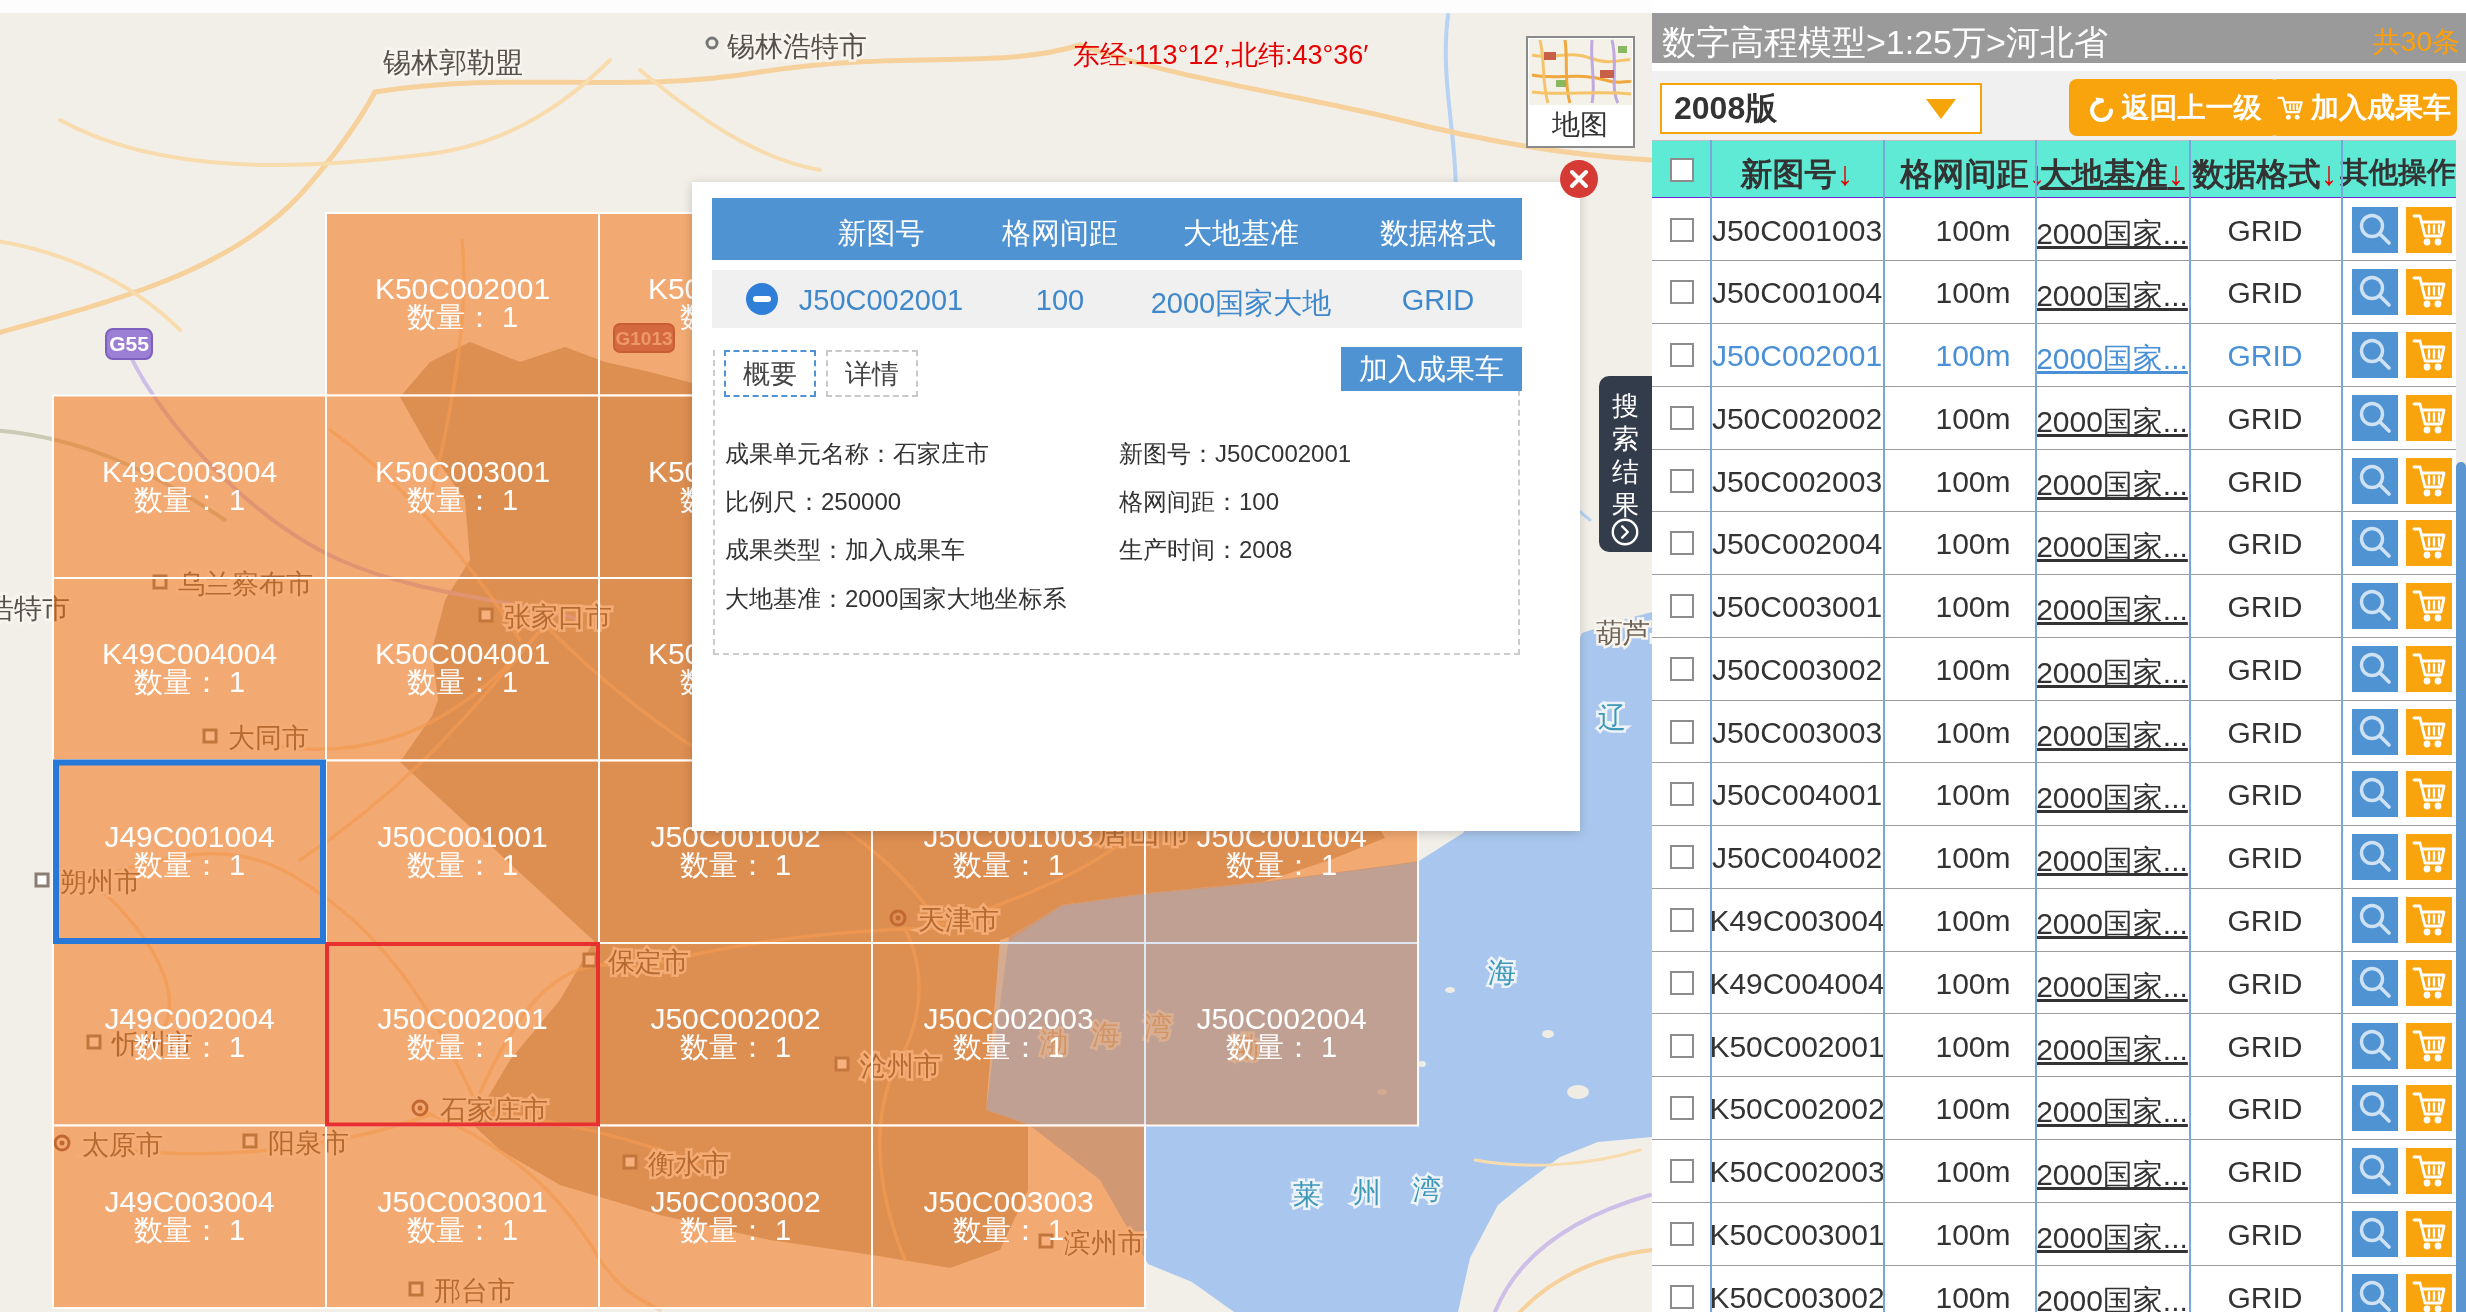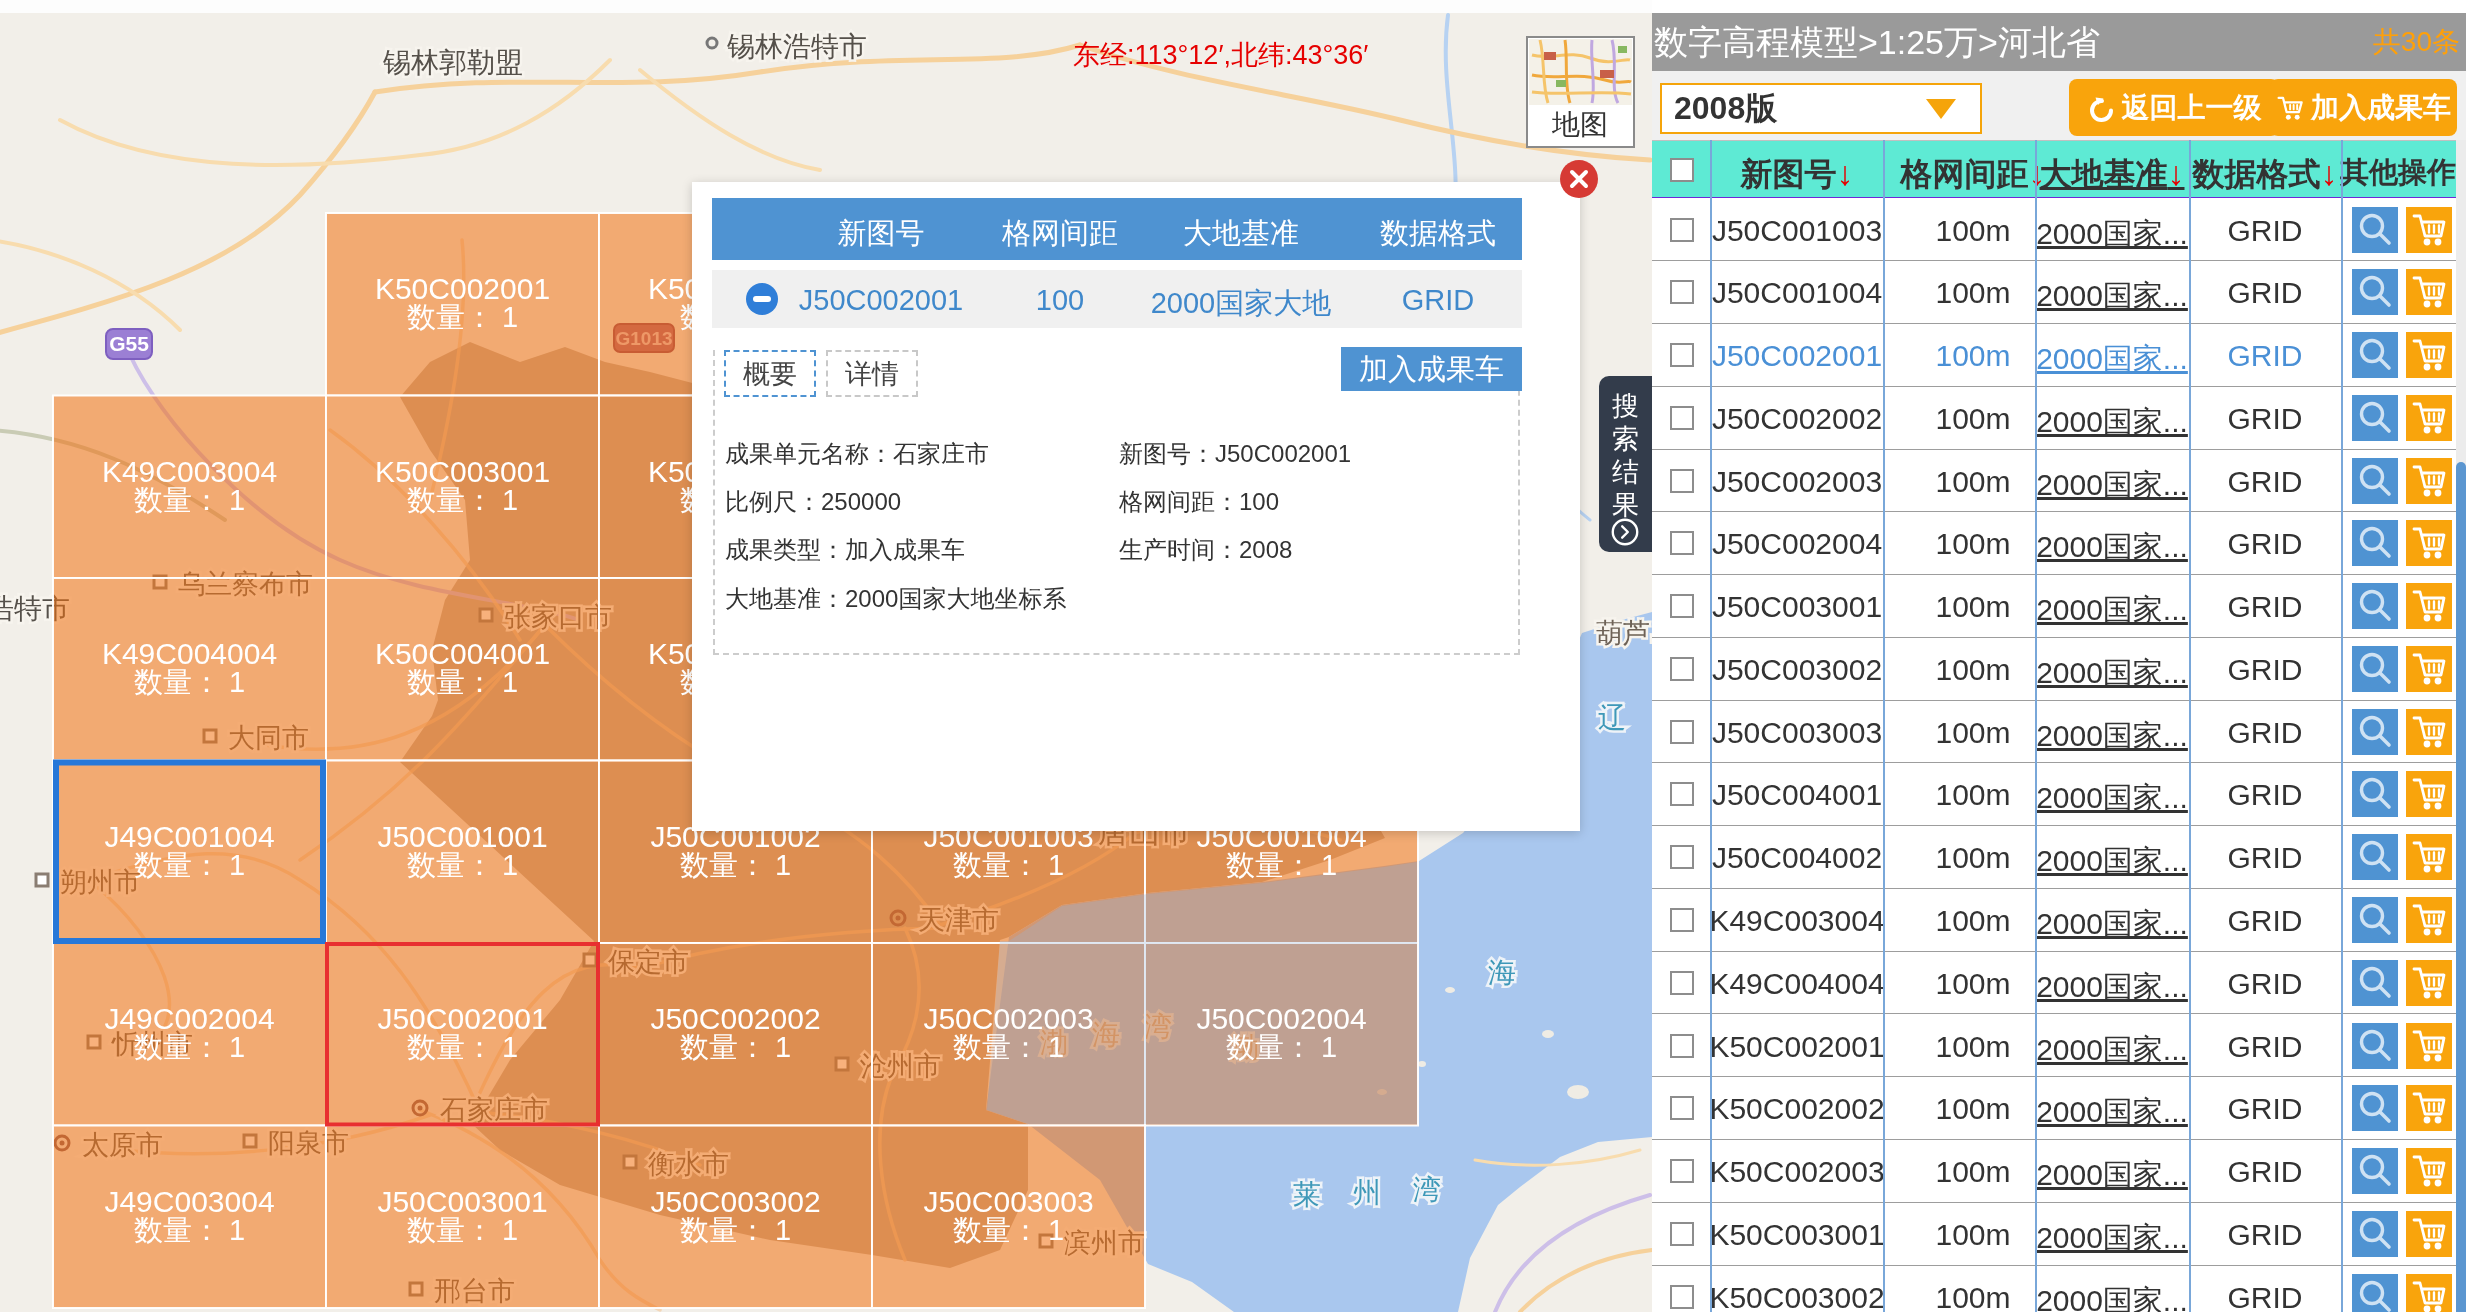--- a/index.html
+++ b/index.html
@@ -34,21 +34,21 @@
 .dashbox { position:absolute; left:21px; top:168px; width:807px; height:305px; border-left:2px dashed #ccc; border-right:2px dashed #ccc; border-bottom:2px dashed #ccc; }
 .dline { position:absolute; font-size:24px; color:#333; white-space:nowrap;text-align:center; }
 .closex { position:absolute; right:-18px; top:-22px; }
 
 
 .stab { position:absolute; left:1599px; top:376px; width:53px; height:176px; background:#333c4b; border-radius:10px 0 0 10px; color:#fff; }
 .stab span { position:absolute; left:0; width:53px; text-align:center; font-size:27px; }
 
 
 .panel { position:absolute; left:1652px; top:0; width:814px; height:1312px; background:#fff; }
-.ptitle { position:absolute; left:0; top:13px; width:814px; height:58px; background:#9a9a9a; color:#fff; font-size:34px; line-height:58px; padding-left:2px; }
+.ptitle { position:absolute; left:0; top:13px; width:814px; height:50px; background:#9a9a9a; color:#fff; font-size:34px; line-height:58px; padding-left:10px; }
 .cnt { position:absolute; right:6px; top:0; color:#ffa008; font-size:28px; }
 .toolbar { position:absolute; left:0; top:71px; width:814px; height:69px; background:#f0f0f0; }
 .dd { position:absolute; left:8px; top:12px; width:322px; height:51px; background:#fff; border:2px solid #f5a40a; font-size:32px; font-weight:bold; color:#333; line-height:47px; padding-left:12px; }
 .ddarr { position:absolute; right:24px; top:14px; width:0; height:0; border-left:15px solid transparent; border-right:15px solid transparent; border-top:20px solid #f5a40a; }
 .obtn { position:absolute; top:8px; height:57px; background:#f9a40c; border-radius:8px; color:#fff; font-size:28px; font-weight:bold; text-align:center; line-height:57px; white-space:nowrap; }
 .thead { position:absolute; left:0; top:140px; width:804px; height:58px; background:#5eead4; border-top:1px solid #c0c0c0; border-bottom:1px solid #6d28d9; }
 .thead .h { position:absolute; top:12px; font-size:32px; font-weight:bold; color:#333; text-align:center; white-space:nowrap; }
 .thead .h i { font-style:normal; color:#e60000; font-weight:bold; font-size:34px; }
 .c1 { left:55px; width:180px; } .c2 { left:231px; width:180px; } .c3 { left:370px; width:180px;text-decoration:underline; } .c4 { left:523px; width:180px; } .c5 { left:691px; width:112px; }
 .thead .c5 { left:688px; width:116px; font-size:29px; }

